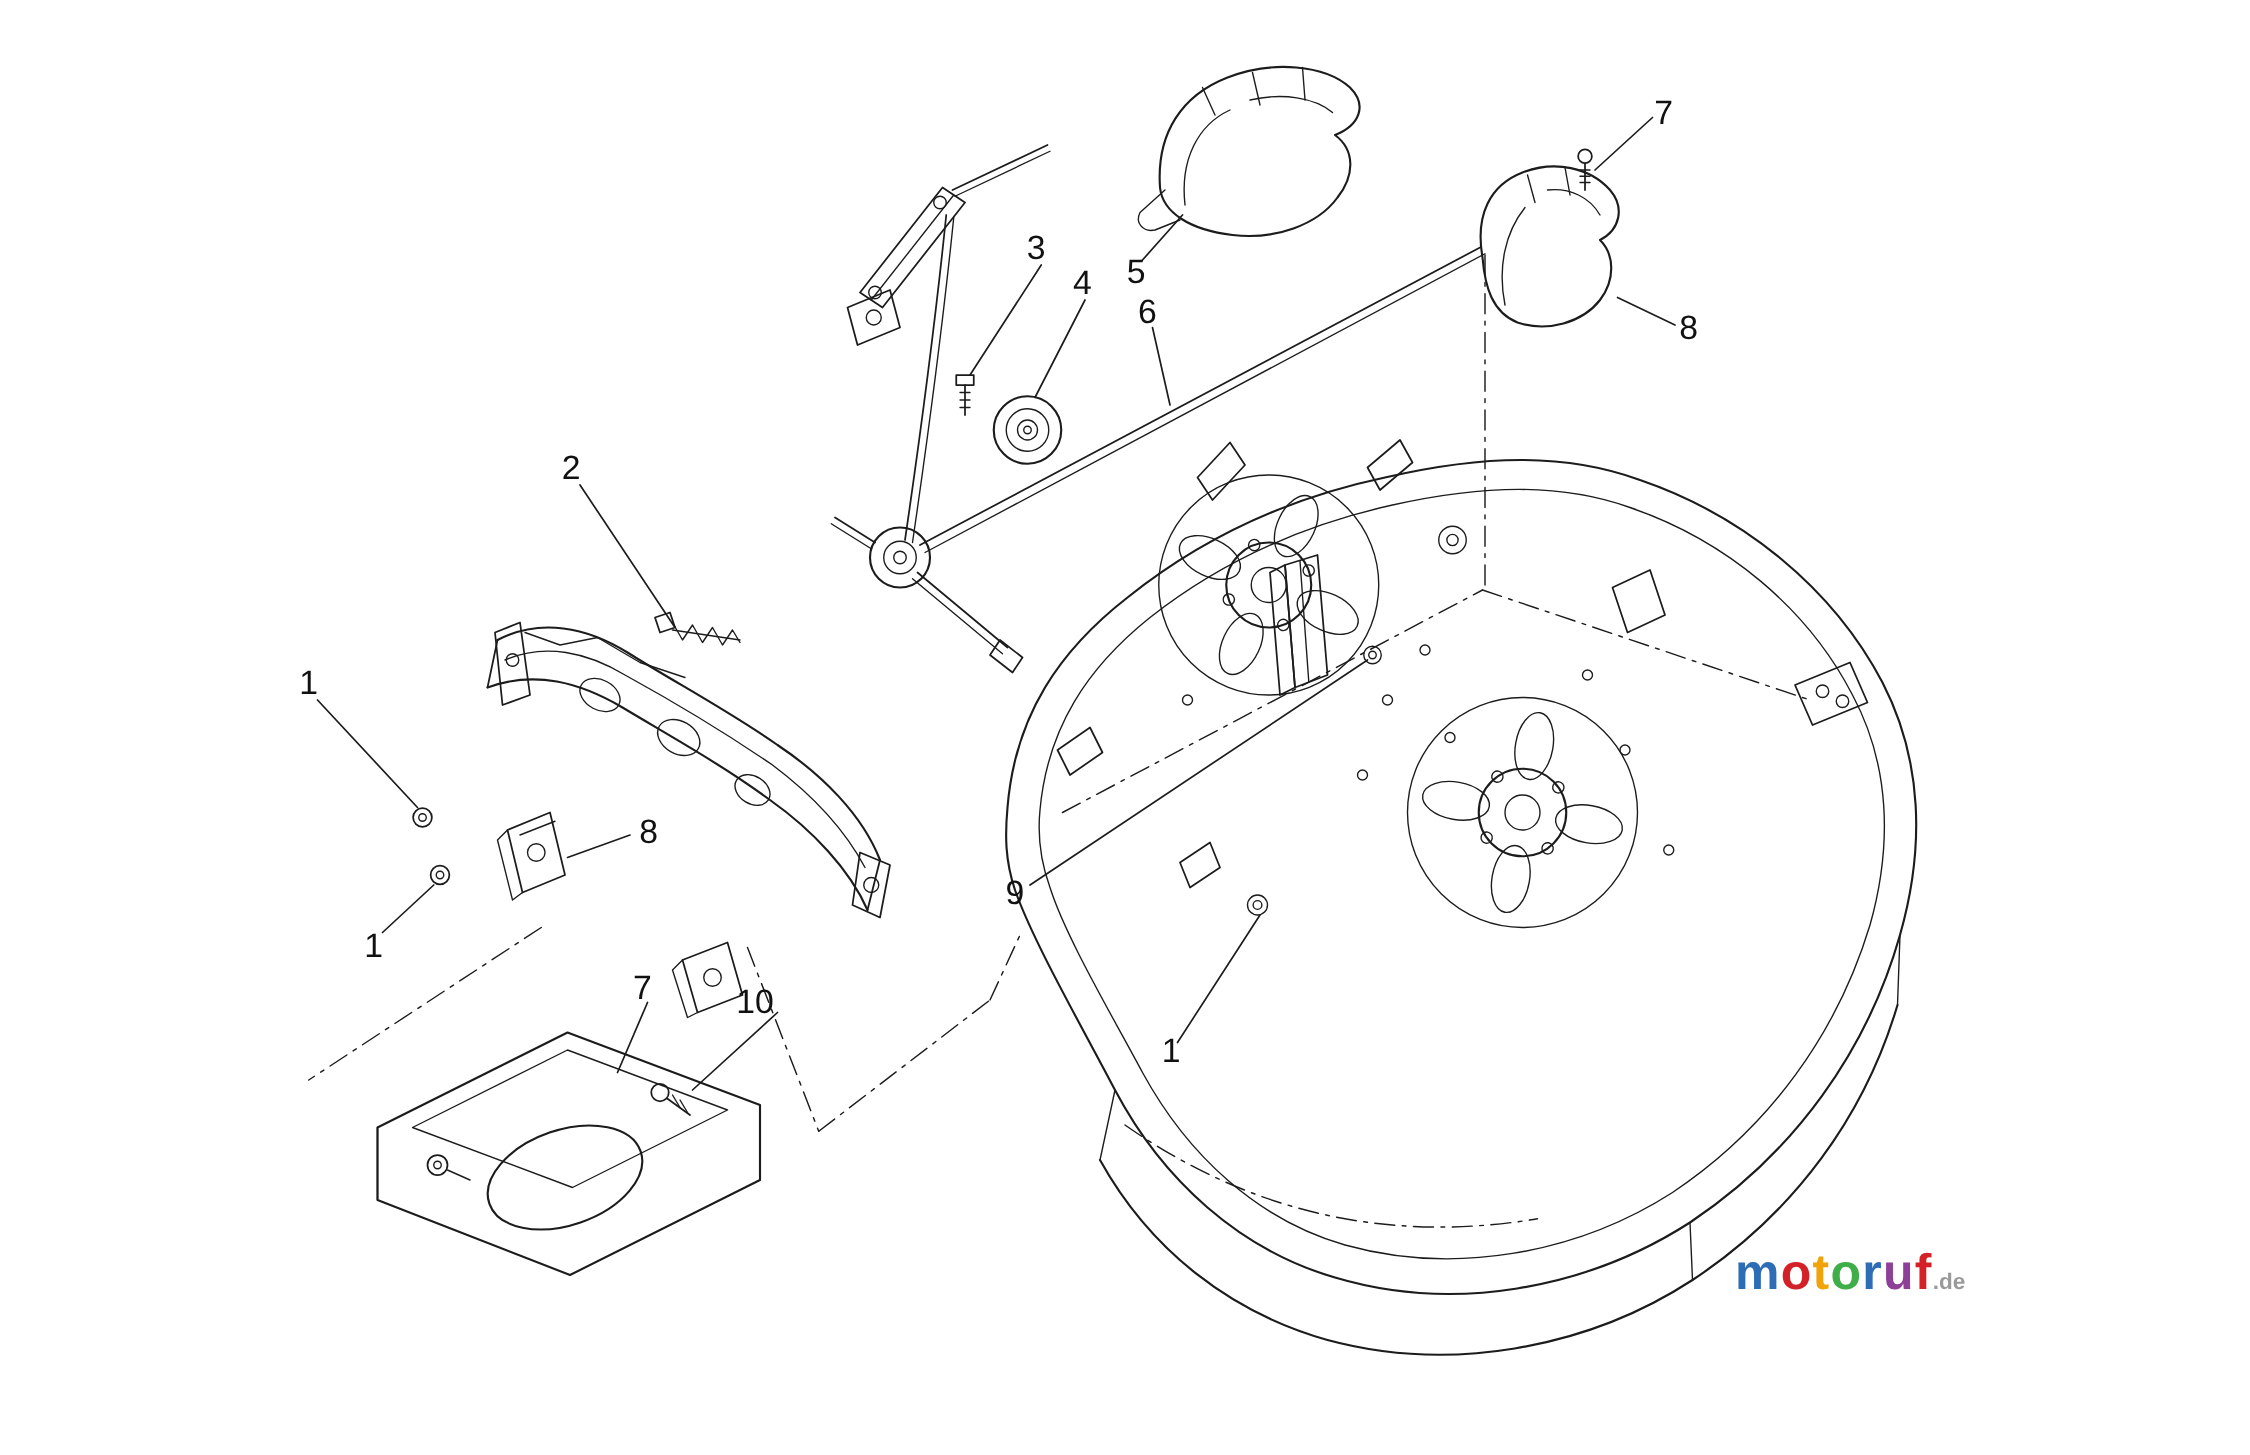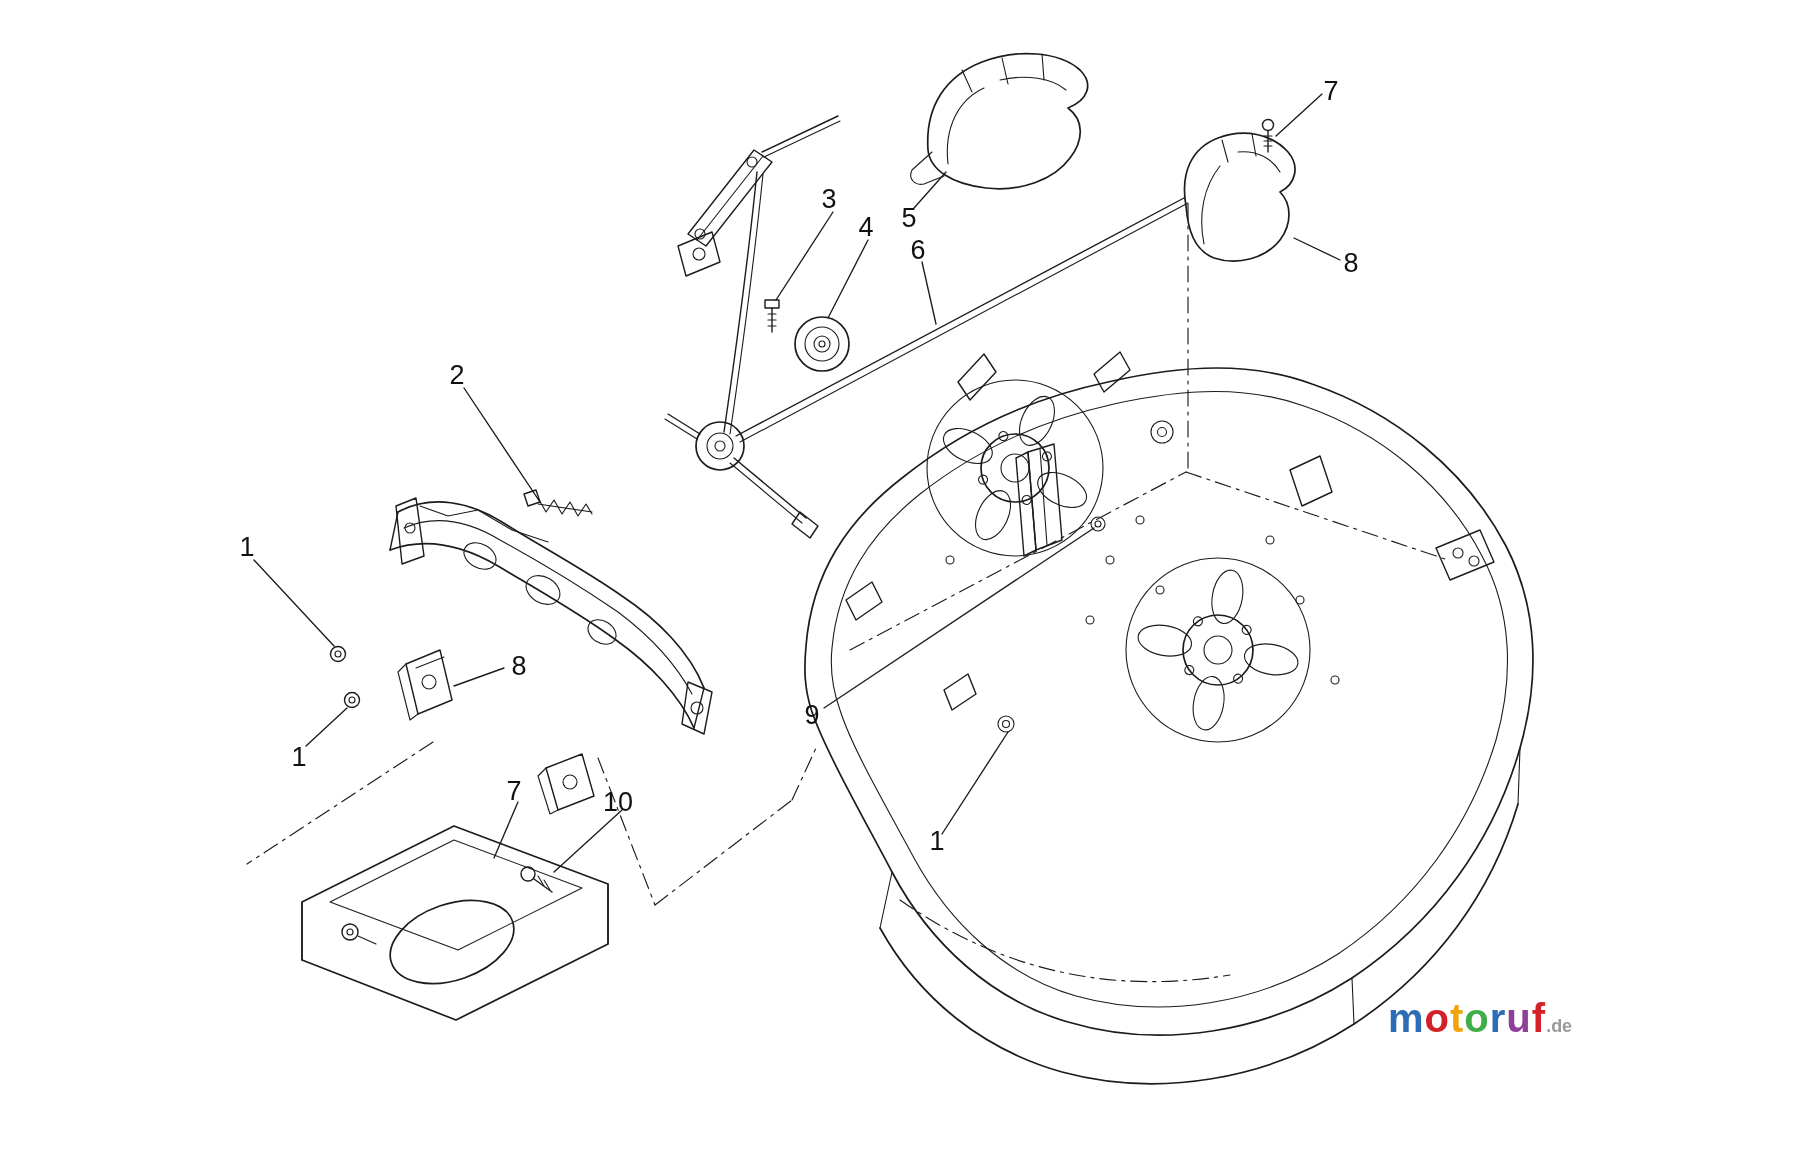--- a/index.html
+++ b/index.html
@@ -291,21 +291,21 @@
     <span class="callout" style="left:299px;top:757px">1</span>
     <span class="callout" style="left:937px;top:841px">1</span>
     <span class="callout" style="left:457px;top:375px">2</span>
     <span class="callout" style="left:829px;top:199px">3</span>
     <span class="callout" style="left:866px;top:227px">4</span>
     <span class="callout" style="left:909px;top:218px">5</span>
     <span class="callout" style="left:918px;top:250px">6</span>
     <span class="callout" style="left:1331px;top:91px">7</span>
     <span class="callout" style="left:1351px;top:263px">8</span>
     <span class="callout" style="left:812px;top:715px">9</span>
-    <span class="callout" style="left:618px;top:802px">10</span>
+    <span class="callout" style="left:604px;top:802px">10</span>
     <span class="callout" style="left:514px;top:791px">7</span>
     <span class="callout" style="left:519px;top:666px">8</span>
   </div>
 
   <div class="brand">
     <span class="brand-letter" style="color: rgb(45, 109, 181);">m</span><span class="brand-letter" style="color: rgb(212, 32, 39);">o</span><span class="brand-letter" style="color: rgb(240, 163, 10);">t</span><span class="brand-letter" style="color: rgb(63, 174, 73);">o</span><span class="brand-letter" style="color: rgb(45, 109, 181);">r</span><span class="brand-letter" style="color: rgb(142, 63, 151);">u</span><span class="brand-letter" style="color: rgb(212, 32, 39);">f</span><span class="brand-suffix" style="color: rgb(154, 154, 154);">.de</span>
   </div>
 
 </div>
 

